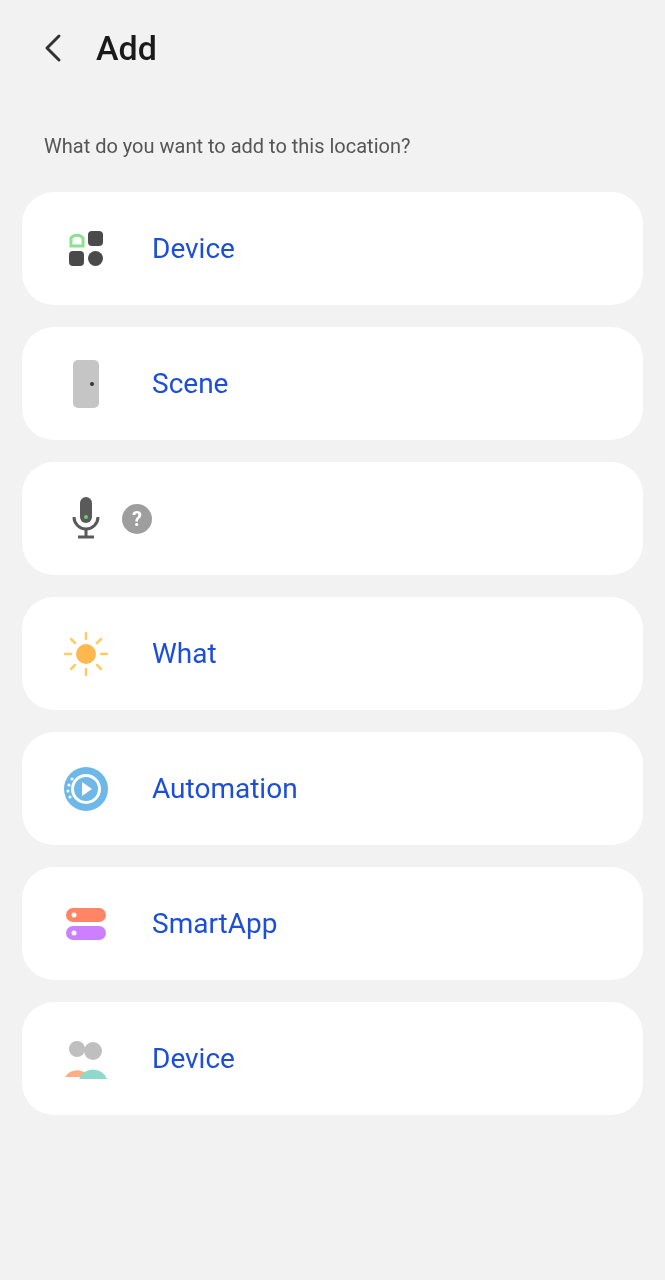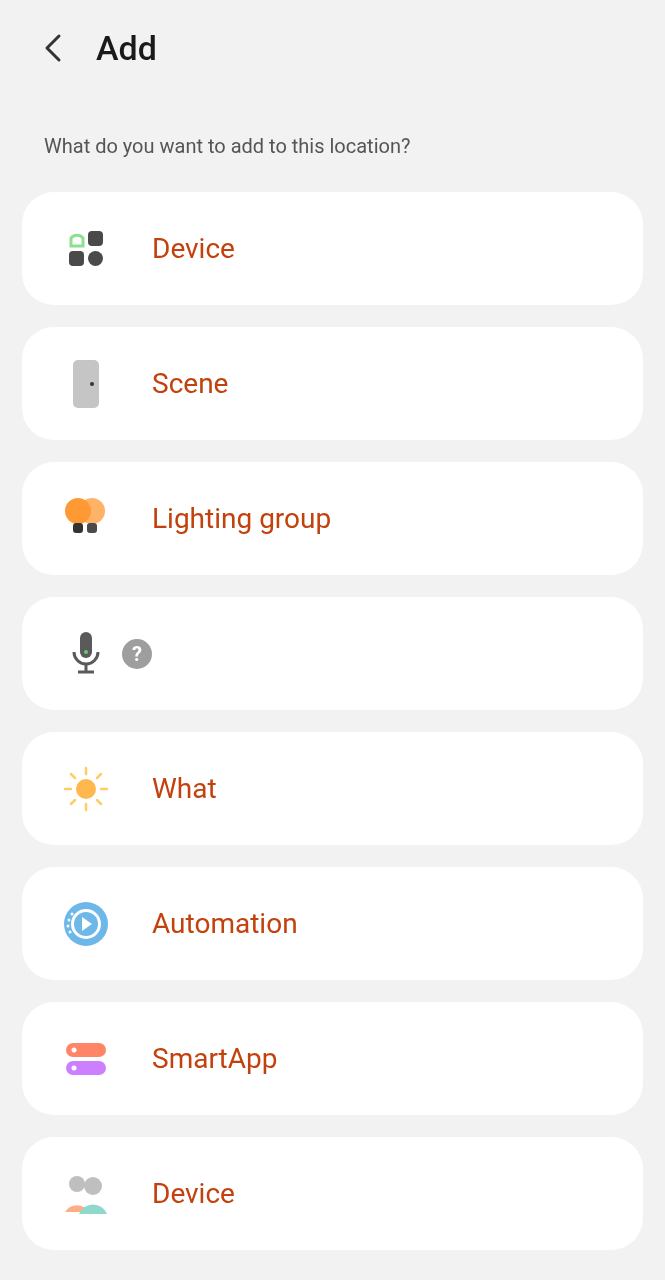--- a/index.html
+++ b/index.html
@@ -55,21 +55,21 @@
     .card-icon {
       width: 72px;
       height: 56px;
       display: flex;
       align-items: center;
       justify-content: center;
       flex-shrink: 0;
     }
     .card-label {
       font-size: 28px;
-      color: #c2410c;
+      color: #1d4ed8;
       margin-left: 30px;
       flex: 1;
     }
     .help-icon {
       width: 30px;
       height: 30px;
       border-radius: 50%;
       background: #9e9e9e;
       display: flex;
       align-items: center;
@@ -110,31 +110,20 @@
   <div class="card">
     <div class="card-icon">
       <svg width="30" height="52" viewBox="0 0 30 52">
         <rect x="2" y="2" width="26" height="48" rx="5" fill="#c5c5c5"></rect>
         <circle cx="21" cy="26" r="2" fill="#333"></circle>
       </svg>
     </div>
     <div class="card-label">Scene</div>
   </div>
 
-  <div class="card">
-    <div class="card-icon">
-      <svg width="48" height="44" viewBox="0 0 48 44">
-        <circle cx="30" cy="14" r="13" fill="#ffb366"></circle>
-        <rect x="25" y="26" width="10" height="10" rx="3" fill="#4a4a4a"></rect>
-        <circle cx="16" cy="14" r="13" fill="#ff9933"></circle>
-        <rect x="11" y="26" width="10" height="10" rx="3" fill="#333"></rect>
-      </svg>
-    </div>
-    <div class="card-label">Lighting group</div>
-  </div>
 
   <div class="card">
     <div class="card-icon">
       <svg width="36" height="48" viewBox="0 0 36 48">
         <rect x="12" y="2" width="12" height="26" rx="6" fill="#5a5a5a"></rect>
         <circle cx="18" cy="22" r="2" fill="#6bca6e"></circle>
         <path d="M 6 22 A 12 12 0 0 0 30 22" stroke="#5a5a5a" stroke-width="3" fill="none"></path>
         <line x1="18" y1="34" x2="18" y2="42" stroke="#5a5a5a" stroke-width="3"></line>
         <line x1="10" y1="42" x2="26" y2="42" stroke="#5a5a5a" stroke-width="3"></line>
       </svg>

